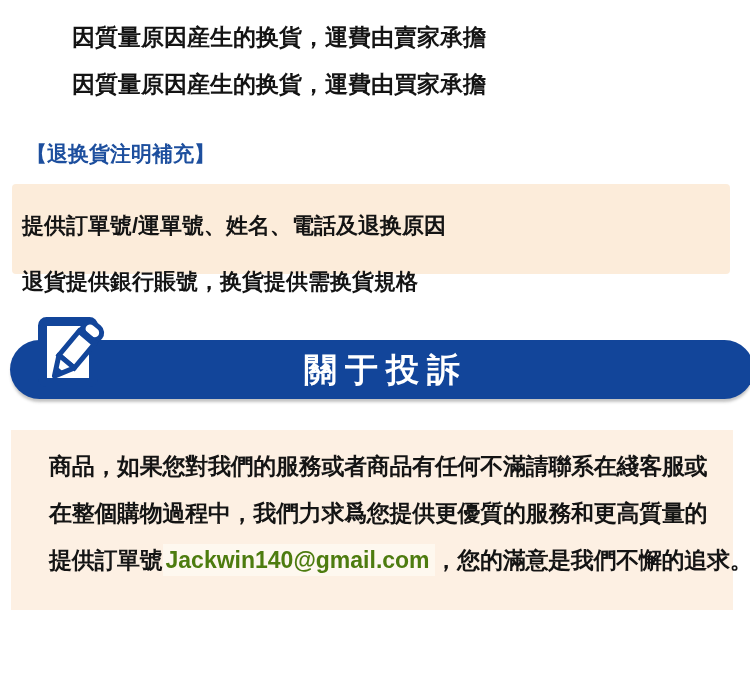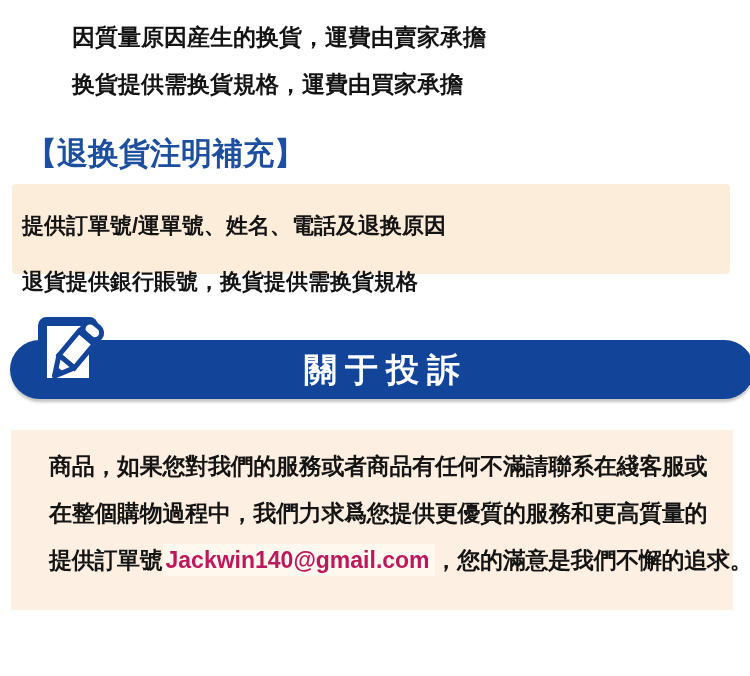--- a/index.html
+++ b/index.html
@@ -13,21 +13,21 @@
     overflow:hidden;
     padding-left:32px;
   }
   
   .policy-notes{position:absolute;top:24px;left:72px;}
   .policy-line{font-size:23px;line-height:26px;margin-bottom:21px;white-space:nowrap;}
 
   
   .section-heading{
     position:absolute;top:135px;left:26px;
-    font-size:31px;line-height:38px;
+    font-size:21px;line-height:38px;
     color:#1d4f9e;white-space:nowrap;
   }
 
   
   .return-note-box{
     position:absolute;top:184px;left:12px;
     width:718px;height:90px;box-sizing:border-box;
     background:#fcecda;border-radius:4px;
     padding:6px 10px;
   }
@@ -56,35 +56,35 @@
     position:absolute;top:430px;left:11px;
     width:722px;height:180px;box-sizing:border-box;
     background:#fdf0e3;
     padding:13px 10px 0 38px;
   }
   .complaint-line{
     font-size:23px;line-height:47px;letter-spacing:-0.3px;
     white-space:nowrap;
   }
   .email-link{
-    color:#be185d;
+    color:#4d7c0f;
     background:#fef8ef;
     text-decoration:none;
     padding:3px 5px 3px 3px;
     letter-spacing:0;
   }
 </style>
 </head>
 <body>
 
 <div class="page">
 
   <div class="policy-notes">
     <div class="policy-line">因質量原因産生的换貨，運費由賣家承擔</div>
-    <div class="policy-line">换貨提供需换貨規格，運費由買家承擔</div>
+    <div class="policy-line">因質量原因産生的换貨，運費由買家承擔</div>
   </div>
 
   <div class="section-heading">【退换貨注明補充】</div>
 
   <div class="return-note-box">
     <div class="return-note-line">提供訂單號/運單號、姓名、電話及退换原因</div>
     <div class="return-note-line">退貨提供銀行賬號，换貨提供需换貨規格</div>
   </div>
 
   <div class="banner">

